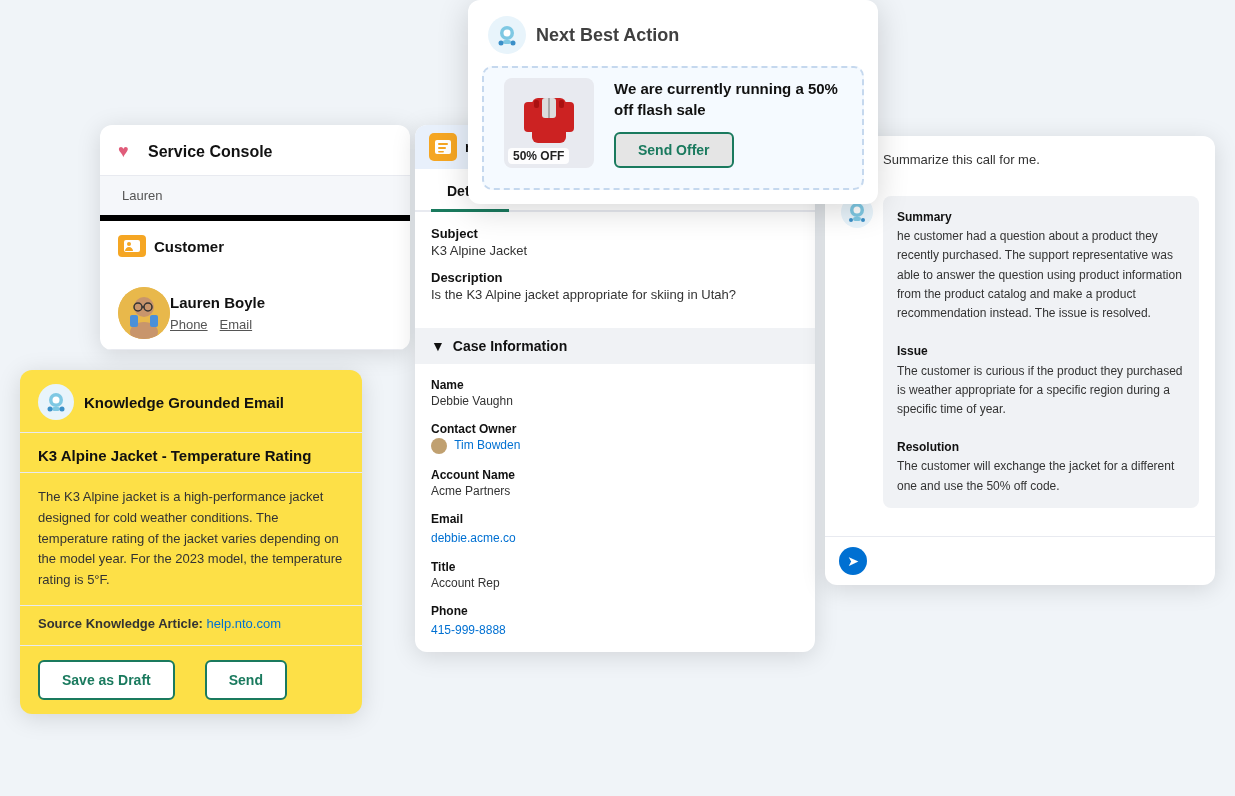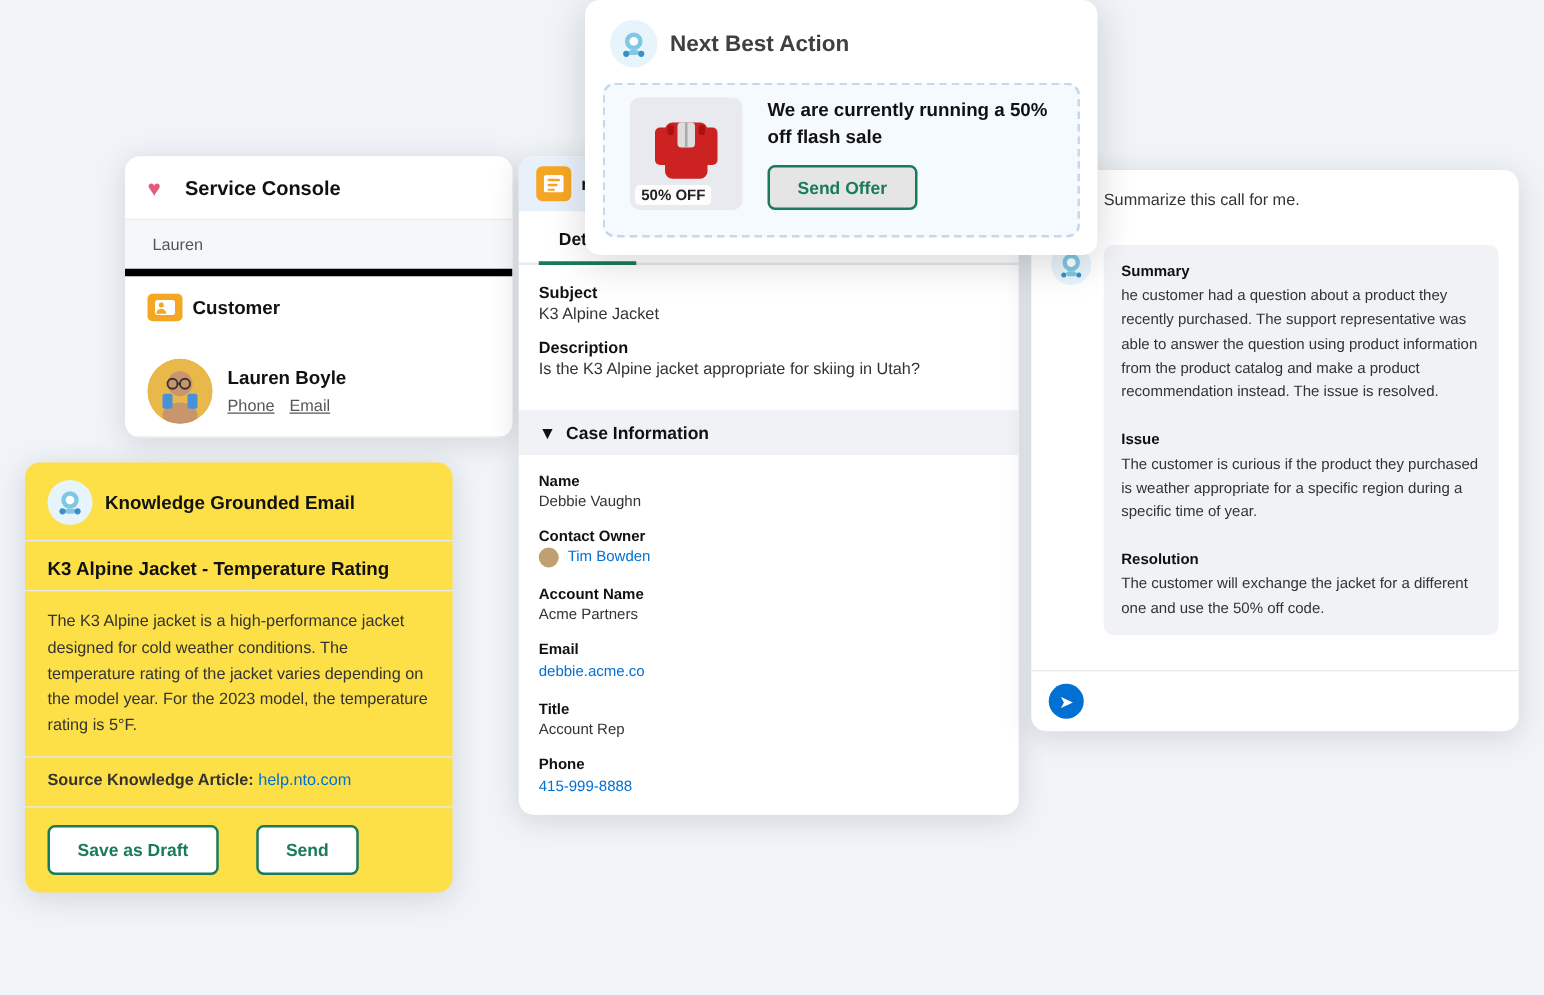--- a/index.html
+++ b/index.html
@@ -59,21 +59,20 @@
       width: 28px; height: 22px;
       background: #f5a623;
       border-radius: 4px;
       display: flex; align-items: center; justify-content: center;
       font-size: 13px;
       color: #fff;
     }
     .sc-customer-row {
       display: flex;
       align-items: center;
-      gap: 12px;
     }
     .sc-avatar {
       width: 52px; height: 52px;
       border-radius: 50%;
       background: #e8b84b;
       overflow: hidden;
       flex-shrink: 0;
       display: flex; align-items: center; justify-content: center;
     }
     .sc-avatar svg { width: 52px; height: 52px; }

